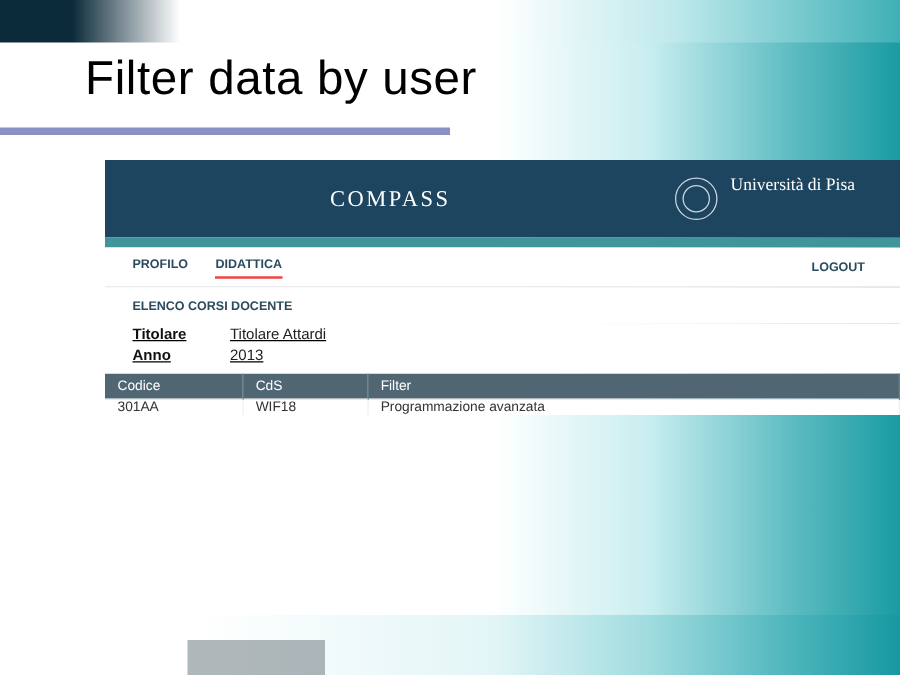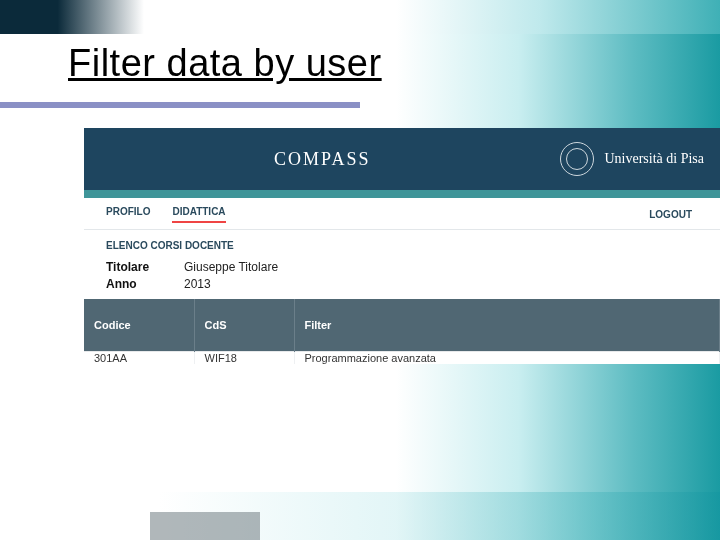--- a/index.html
+++ b/index.html
@@ -12,47 +12,46 @@
       linear-gradient(to right, #ffffff 0%, #ffffff 55%, #c9eef0 72%, #5dbcc2 88%, #1a9ba2 100%);
   }
   .topband {
     position: absolute; top: 0; left: 0; width: 100%; height: 34px;
     background: linear-gradient(to right, #0b2a3a 0%, #0b2a3a 8%, #ffffff 20%, #ffffff 55%, #bfe9ec 75%, #3fb0b6 100%);
   }
   .title {
     position: absolute; top: 42px; left: 68px;
     font-size: 38px; font-weight: 400; color: #000;
     letter-spacing: 0.5px;
-    text-decoration: underline;
   }
   .underline {
     position: absolute; top: 102px; left: 0; width: 360px; height: 6px;
     background: #8a90c5;
   }
 
   
   .app {
     position: absolute;
     top: 128px; left: 84px; right: 0;
     width: 636px;
   }
   .app-header {
     height: 62px;
     background: #1e455f;
     display: flex; align-items: center; justify-content: space-between;
-    padding: 0 16px 0 0;
+    padding: 0 36px 0 0;
     color: #fff;
   }
   .app-brand {
     flex: 1; text-align: center;
     font-family: Georgia, "Times New Roman", serif;
     font-size: 18px; letter-spacing: 2px;
   }
   .uni {
-    display: flex; align-items: center; gap: 10px;
+    display: flex; gap: 10px;
     font-family: Georgia, serif; font-size: 14px;
   }
   .uni-seal {
     width: 34px; height: 34px; border-radius: 50%;
     border: 1.5px solid #cdd7dd;
     display: flex; align-items: center; justify-content: center;
     font-size: 7px; color: #cdd7dd;
   }
   .uni-seal .inner { width: 22px; height: 22px; border-radius: 50%; border: 1px solid #cdd7dd; }
   .uni-text { line-height: 1.05; }
@@ -72,33 +71,33 @@
   .nav-left span, .nav-right span { cursor: pointer; padding-bottom: 4px; }
   .nav-left span.active { border-bottom: 2px solid #ef4444; }
 
   .section-title {
     font-size: 10px; font-weight: 700; color: #2a4a5d;
     padding: 10px 22px 8px 22px;
     background: #fff;
   }
   .meta {
     padding: 0 22px 6px 22px;
-    font-size: 12px; background: #fff;
+    font-size: 12px; background: #fff; text-decoration: underline;
   }
   .meta-row { display: flex; gap: 18px; line-height: 1.4; }
   .meta-label { font-weight: 700; width: 60px; color: #111; }
   .meta-value { color: #222; }
 
   table.courses {
     width: 100%; border-collapse: collapse;
     font-size: 11px;
   }
   table.courses thead th {
     background: #506773; color: #fff; text-align: left;
-    padding: 20px 10px; font-weight: 700;
+    padding: 4px 10px; font-weight: 400;
     border-right: 1px solid #6b7f8a;
   }
   table.courses tbody td {
     padding: 0 10px; color: #333;
     border-top: 1px solid #e7e9eb;
     border-right: 1px solid #eef0f2;
     background: #fff;
   }
   table.courses tbody tr:nth-child(even) td { background: #f8f9fa; }
   .col-cod { width: 110px; }
@@ -142,21 +141,21 @@
       <div class="nav-right">
         <span>LOGOUT</span>
       </div>
     </div>
 
     <div class="section-title">ELENCO CORSI DOCENTE</div>
 
     <div class="meta">
       <div class="meta-row">
         <div class="meta-label">Titolare</div>
-        <div class="meta-value">Giuseppe Titolare</div>
+        <div class="meta-value">Titolare Attardi</div>
       </div>
       <div class="meta-row">
         <div class="meta-label">Anno</div>
         <div class="meta-value">2013</div>
       </div>
     </div>
 
     <table class="courses">
       <thead>
         <tr>

